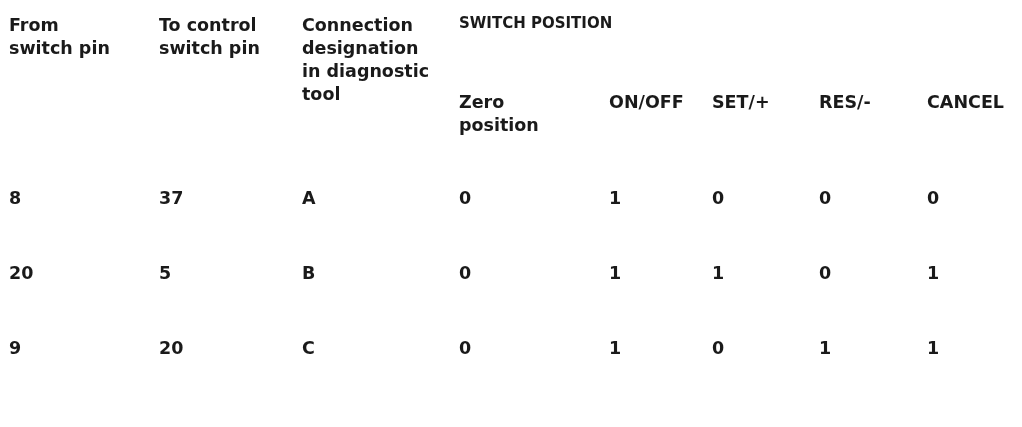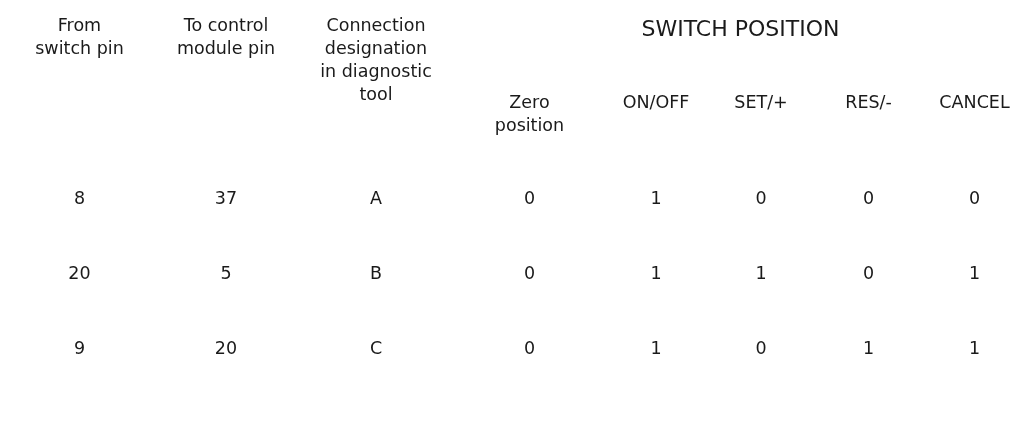--- a/index.html
+++ b/index.html
@@ -29,42 +29,42 @@
     width: 1022px;
     border-collapse: collapse;
     table-layout: fixed;
     font-size: 17.5px;
     line-height: 1.32;
   }
 
   table.wiring-table td,
   table.wiring-table th {
     vertical-align: top;
-    text-align: center;
-    font-weight: normal;
+    text-align: left;
+    font-weight: bold;
     padding: 9px 0 0 9px;
     border: 0;
   }
 
   
   .vline-r { border-right: 2px solid #111; }
 
   
   .hl-top    { border-top: 2px solid #111; }
   .hl-thin   { border-top: 2px solid #4a4a4a; }
   .hl-strong { border-top: 3px solid #000; }
   .hl-bottom { border-bottom: 2px solid #111; }
 
   
   .cell-head { }
 
   .grouphead {
     padding-top: 8px;
     padding-left: 10px;
-    font-size: 22px;
+    font-size: 15px;
   }
 
   .subhead {
     padding-top: 10px;
   }
 
   .datacell {
     padding-top: 9px;
   }
 
@@ -91,21 +91,21 @@
       <col style="width:107px">
       <col style="width:108px">
       <col style="width:104px">
     </colgroup>
 
     <thead>
       <tr class="head-main">
         <td class="cell-head vline-r hl-top nowrapish" rowspan="2">From
 switch pin</td>
         <td class="cell-head vline-r hl-top nowrapish" rowspan="2">To control
-module pin</td>
+switch pin</td>
         <td class="cell-head vline-r hl-top nowrapish" rowspan="2">Connection
 designation
 in diagnostic
 tool</td>
         <td class="cell-head grouphead hl-top" colspan="5">SWITCH POSITION</td>
       </tr>
 
       <tr class="head-sub">
         <td class="cell-head subhead vline-r hl-thin nowrapish">Zero
 position</td>

